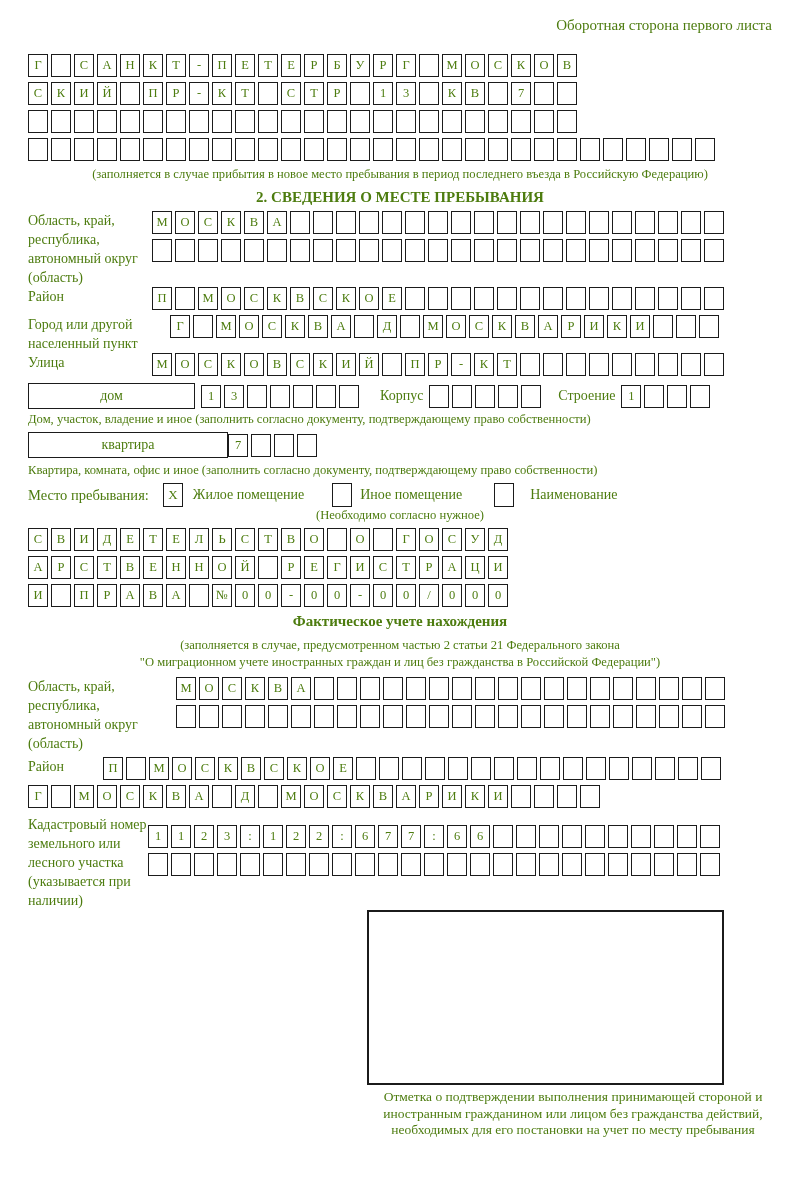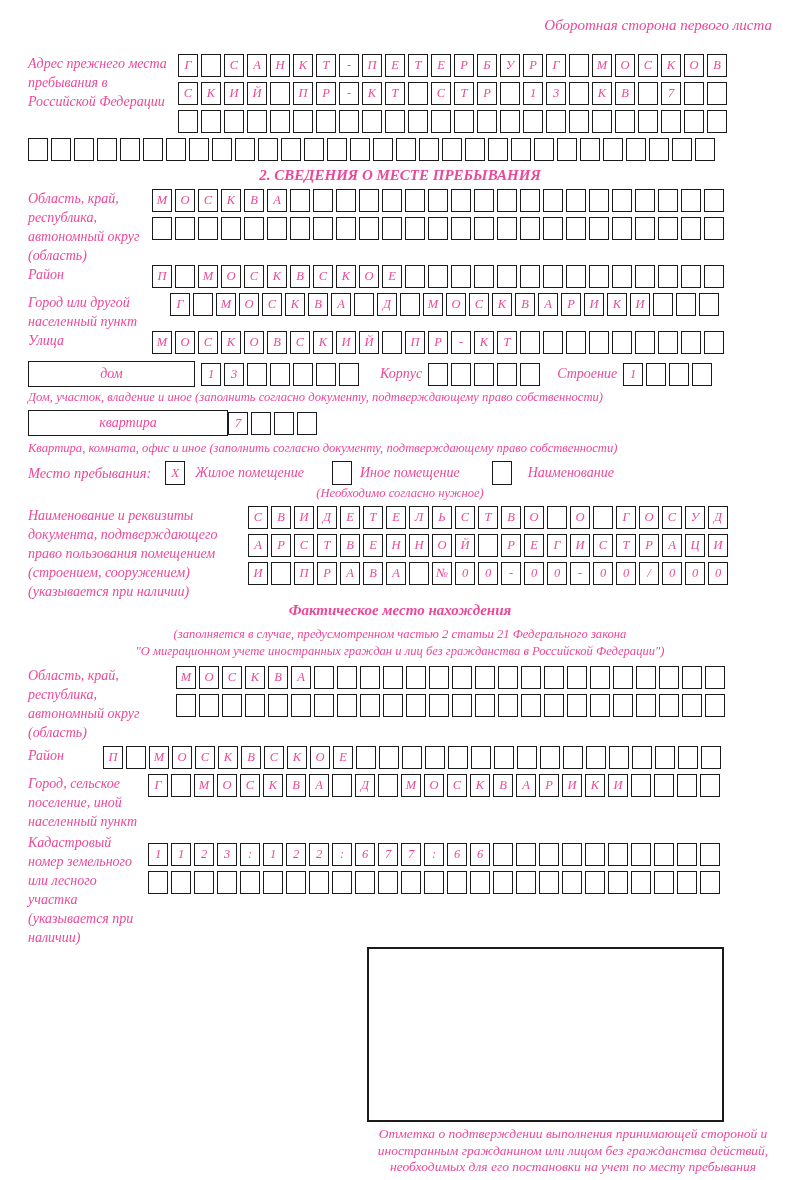--- a/index.html
+++ b/index.html
@@ -1,38 +1,38 @@
 <!DOCTYPE html>
 <html><head>
 <meta charset="utf-8">
 <style>
   html,body{margin:0;padding:0;background:#ffffff;}
   .page{
     width:800px;height:1180px;box-sizing:border-box;
-    padding:16px 28px 0 28px;background:#fff;color:#ec4899;
+    padding:16px 28px 0 28px;background:#fff;color:#4d7c0f;
     font-family:"Liberation Serif","DejaVu Serif",serif;
-    overflow:hidden;position:relative;font-style:italic;
+    overflow:hidden;position:relative;
   }
   .hdr{text-align:right;font-size:15px;line-height:18px;}
   .frow{display:flex;align-items:flex-start;}
   .flabel{flex:none;font-size:14px;line-height:19px;}
   .w150{width:150px;} .w124{width:124px;} .w142{width:142px;}
   .w220{width:220px;} .w148{width:148px;} .w75{width:75px;} .w120{width:120px;}
   .gridcol{flex:1 1 auto;min-width:0;}
   .cellrow{white-space:nowrap;height:23px;margin-bottom:5px;}
   .cell{
     display:inline-block;box-sizing:border-box;width:20px;height:23px;
     border:1.6px solid #1b1b1b;margin-right:3px;text-align:center;
     font-size:12.5px;line-height:20px;vertical-align:top;
     font-family:"Liberation Serif","DejaVu Serif",serif;
   }
   .note{font-size:12.6px;line-height:17px;}
   .center{text-align:center;}
   .heading{text-align:center;font-weight:bold;font-size:15px;line-height:19px;}
-  .mt2{margin-top:2px;} .mt4{margin-top:4px;} .mt5{}
+  .mt2{margin-top:2px;} .mt4{margin-top:4px;} .mt5{margin-top:5px;}
   .mt6{margin-top:6px;} .mt20{margin-top:20px;}
   .inlinerow{display:flex;align-items:center;}
   .bigbox{
     display:inline-block;box-sizing:border-box;height:26px;border:1.6px solid #1b1b1b;
     text-align:center;font-size:14px;line-height:23px;flex:none;
   }
   .dombox{width:167px;margin-right:6px;}
   .kvbox{width:200px;}
   .inlbl{font-size:14px;flex:none;}
   .chk{
@@ -43,28 +43,28 @@
   .stampnote{width:400px;margin-left:345px;text-align:center;font-size:13.5px;line-height:16.5px;margin-top:4px;}
 </style>
 </head>
 <body>
 
 <div class="page">
 
   <div class="hdr">Оборотная сторона первого листа</div>
 
   <div class="frow mt20">
-    <div class="flabel w150">Адрес прежнего места пребывания в Российской Федерации</div>
     <div class="gridcol">
       <div class="cellrow"><span class="cell">Г</span><span class="cell"></span><span class="cell">С</span><span class="cell">А</span><span class="cell">Н</span><span class="cell">К</span><span class="cell">Т</span><span class="cell">-</span><span class="cell">П</span><span class="cell">Е</span><span class="cell">Т</span><span class="cell">Е</span><span class="cell">Р</span><span class="cell">Б</span><span class="cell">У</span><span class="cell">Р</span><span class="cell">Г</span><span class="cell"></span><span class="cell">М</span><span class="cell">О</span><span class="cell">С</span><span class="cell">К</span><span class="cell">О</span><span class="cell">В</span></div>
       <div class="cellrow"><span class="cell">С</span><span class="cell">К</span><span class="cell">И</span><span class="cell">Й</span><span class="cell"></span><span class="cell">П</span><span class="cell">Р</span><span class="cell">-</span><span class="cell">К</span><span class="cell">Т</span><span class="cell"></span><span class="cell">С</span><span class="cell">Т</span><span class="cell">Р</span><span class="cell"></span><span class="cell">1</span><span class="cell">3</span><span class="cell"></span><span class="cell">К</span><span class="cell">В</span><span class="cell"></span><span class="cell">7</span><span class="cell"></span><span class="cell"></span></div>
       <div class="cellrow"><span class="cell"></span><span class="cell"></span><span class="cell"></span><span class="cell"></span><span class="cell"></span><span class="cell"></span><span class="cell"></span><span class="cell"></span><span class="cell"></span><span class="cell"></span><span class="cell"></span><span class="cell"></span><span class="cell"></span><span class="cell"></span><span class="cell"></span><span class="cell"></span><span class="cell"></span><span class="cell"></span><span class="cell"></span><span class="cell"></span><span class="cell"></span><span class="cell"></span><span class="cell"></span><span class="cell"></span></div>
     </div>
   </div>
   <div class="cellrow"><span class="cell"></span><span class="cell"></span><span class="cell"></span><span class="cell"></span><span class="cell"></span><span class="cell"></span><span class="cell"></span><span class="cell"></span><span class="cell"></span><span class="cell"></span><span class="cell"></span><span class="cell"></span><span class="cell"></span><span class="cell"></span><span class="cell"></span><span class="cell"></span><span class="cell"></span><span class="cell"></span><span class="cell"></span><span class="cell"></span><span class="cell"></span><span class="cell"></span><span class="cell"></span><span class="cell"></span><span class="cell"></span><span class="cell"></span><span class="cell"></span><span class="cell"></span><span class="cell"></span><span class="cell"></span></div>
+  <div class="note center">(заполняется в случае прибытия в новое место пребывания в период последнего въезда в Российскую Федерацию)</div>
 
   <div class="heading mt5">2. СВЕДЕНИЯ О МЕСТЕ ПРЕБЫВАНИЯ</div>
 
   <div class="frow mt4">
     <div class="flabel w124">Область, край, республика, автономный округ (область)</div>
     <div class="gridcol">
       <div class="cellrow"><span class="cell">М</span><span class="cell">О</span><span class="cell">С</span><span class="cell">К</span><span class="cell">В</span><span class="cell">А</span><span class="cell"></span><span class="cell"></span><span class="cell"></span><span class="cell"></span><span class="cell"></span><span class="cell"></span><span class="cell"></span><span class="cell"></span><span class="cell"></span><span class="cell"></span><span class="cell"></span><span class="cell"></span><span class="cell"></span><span class="cell"></span><span class="cell"></span><span class="cell"></span><span class="cell"></span><span class="cell"></span><span class="cell"></span></div>
       <div class="cellrow"><span class="cell"></span><span class="cell"></span><span class="cell"></span><span class="cell"></span><span class="cell"></span><span class="cell"></span><span class="cell"></span><span class="cell"></span><span class="cell"></span><span class="cell"></span><span class="cell"></span><span class="cell"></span><span class="cell"></span><span class="cell"></span><span class="cell"></span><span class="cell"></span><span class="cell"></span><span class="cell"></span><span class="cell"></span><span class="cell"></span><span class="cell"></span><span class="cell"></span><span class="cell"></span><span class="cell"></span><span class="cell"></span></div>
     </div>
   </div>
@@ -105,47 +105,45 @@
     <span class="chk" style="margin-left:14px;">X</span>
     <span class="inlbl" style="margin-left:10px;">Жилое помещение</span>
     <span class="chk" style="margin-left:28px;"></span>
     <span class="inlbl" style="margin-left:8px;">Иное помещение</span>
     <span class="chk" style="margin-left:32px;"></span>
     <span class="inlbl" style="margin-left:16px;">Наименование</span>
   </div>
   <div class="note center">(Необходимо согласно нужное)</div>
 
   <div class="frow mt4">
-    <div class="flabel w220">Наименование и реквизиты документа, подтверждающего право пользования помещением (строением, сооружением) (указывается при наличии)</div>
     <div class="gridcol">
       <div class="cellrow"><span class="cell">С</span><span class="cell">В</span><span class="cell">И</span><span class="cell">Д</span><span class="cell">Е</span><span class="cell">Т</span><span class="cell">Е</span><span class="cell">Л</span><span class="cell">Ь</span><span class="cell">С</span><span class="cell">Т</span><span class="cell">В</span><span class="cell">О</span><span class="cell"></span><span class="cell">О</span><span class="cell"></span><span class="cell">Г</span><span class="cell">О</span><span class="cell">С</span><span class="cell">У</span><span class="cell">Д</span></div>
       <div class="cellrow"><span class="cell">А</span><span class="cell">Р</span><span class="cell">С</span><span class="cell">Т</span><span class="cell">В</span><span class="cell">Е</span><span class="cell">Н</span><span class="cell">Н</span><span class="cell">О</span><span class="cell">Й</span><span class="cell"></span><span class="cell">Р</span><span class="cell">Е</span><span class="cell">Г</span><span class="cell">И</span><span class="cell">С</span><span class="cell">Т</span><span class="cell">Р</span><span class="cell">А</span><span class="cell">Ц</span><span class="cell">И</span></div>
       <div class="cellrow"><span class="cell">И</span><span class="cell"></span><span class="cell">П</span><span class="cell">Р</span><span class="cell">А</span><span class="cell">В</span><span class="cell">А</span><span class="cell"></span><span class="cell">№</span><span class="cell">0</span><span class="cell">0</span><span class="cell">-</span><span class="cell">0</span><span class="cell">0</span><span class="cell">-</span><span class="cell">0</span><span class="cell">0</span><span class="cell">/</span><span class="cell">0</span><span class="cell">0</span><span class="cell">0</span></div>
     </div>
   </div>
 
-  <div class="heading">Фактическое место нахождения</div>
+  <div class="heading">Фактическое учете нахождения</div>
   <div class="note center mt6">(заполняется в случае, предусмотренном частью 2 статьи 21 Федерального закона</div>
   <div class="note center">"О миграционном учете иностранных граждан и лиц без гражданства в Российской Федерации")</div>
 
   <div class="frow mt6">
     <div class="flabel w148">Область, край, республика, автономный округ (область)</div>
     <div class="gridcol">
       <div class="cellrow"><span class="cell">М</span><span class="cell">О</span><span class="cell">С</span><span class="cell">К</span><span class="cell">В</span><span class="cell">А</span><span class="cell"></span><span class="cell"></span><span class="cell"></span><span class="cell"></span><span class="cell"></span><span class="cell"></span><span class="cell"></span><span class="cell"></span><span class="cell"></span><span class="cell"></span><span class="cell"></span><span class="cell"></span><span class="cell"></span><span class="cell"></span><span class="cell"></span><span class="cell"></span><span class="cell"></span><span class="cell"></span></div>
       <div class="cellrow"><span class="cell"></span><span class="cell"></span><span class="cell"></span><span class="cell"></span><span class="cell"></span><span class="cell"></span><span class="cell"></span><span class="cell"></span><span class="cell"></span><span class="cell"></span><span class="cell"></span><span class="cell"></span><span class="cell"></span><span class="cell"></span><span class="cell"></span><span class="cell"></span><span class="cell"></span><span class="cell"></span><span class="cell"></span><span class="cell"></span><span class="cell"></span><span class="cell"></span><span class="cell"></span><span class="cell"></span></div>
     </div>
   </div>
 
   <div class="frow mt4">
     <div class="flabel w75">Район</div>
     <div class="gridcol cellrow"><span class="cell">П</span><span class="cell"></span><span class="cell">М</span><span class="cell">О</span><span class="cell">С</span><span class="cell">К</span><span class="cell">В</span><span class="cell">С</span><span class="cell">К</span><span class="cell">О</span><span class="cell">Е</span><span class="cell"></span><span class="cell"></span><span class="cell"></span><span class="cell"></span><span class="cell"></span><span class="cell"></span><span class="cell"></span><span class="cell"></span><span class="cell"></span><span class="cell"></span><span class="cell"></span><span class="cell"></span><span class="cell"></span><span class="cell"></span><span class="cell"></span><span class="cell"></span></div>
   </div>
 
   <div class="frow">
-    <div class="flabel w120">Город, сельское поселение, иной населенный пункт</div>
     <div class="gridcol cellrow"><span class="cell">Г</span><span class="cell"></span><span class="cell">М</span><span class="cell">О</span><span class="cell">С</span><span class="cell">К</span><span class="cell">В</span><span class="cell">А</span><span class="cell"></span><span class="cell">Д</span><span class="cell"></span><span class="cell">М</span><span class="cell">О</span><span class="cell">С</span><span class="cell">К</span><span class="cell">В</span><span class="cell">А</span><span class="cell">Р</span><span class="cell">И</span><span class="cell">К</span><span class="cell">И</span><span class="cell"></span><span class="cell"></span><span class="cell"></span><span class="cell"></span></div>
   </div>
 
   <div class="frow mt2">
     <div class="flabel w120">Кадастровый номер земельного или лесного участка (указывается при наличии)</div>
     <div class="gridcol" style="padding-top:10px;">
       <div class="cellrow"><span class="cell">1</span><span class="cell">1</span><span class="cell">2</span><span class="cell">3</span><span class="cell">:</span><span class="cell">1</span><span class="cell">2</span><span class="cell">2</span><span class="cell">:</span><span class="cell">6</span><span class="cell">7</span><span class="cell">7</span><span class="cell">:</span><span class="cell">6</span><span class="cell">6</span><span class="cell"></span><span class="cell"></span><span class="cell"></span><span class="cell"></span><span class="cell"></span><span class="cell"></span><span class="cell"></span><span class="cell"></span><span class="cell"></span><span class="cell"></span></div>
       <div class="cellrow"><span class="cell"></span><span class="cell"></span><span class="cell"></span><span class="cell"></span><span class="cell"></span><span class="cell"></span><span class="cell"></span><span class="cell"></span><span class="cell"></span><span class="cell"></span><span class="cell"></span><span class="cell"></span><span class="cell"></span><span class="cell"></span><span class="cell"></span><span class="cell"></span><span class="cell"></span><span class="cell"></span><span class="cell"></span><span class="cell"></span><span class="cell"></span><span class="cell"></span><span class="cell"></span><span class="cell"></span><span class="cell"></span></div>
     </div>
   </div>

